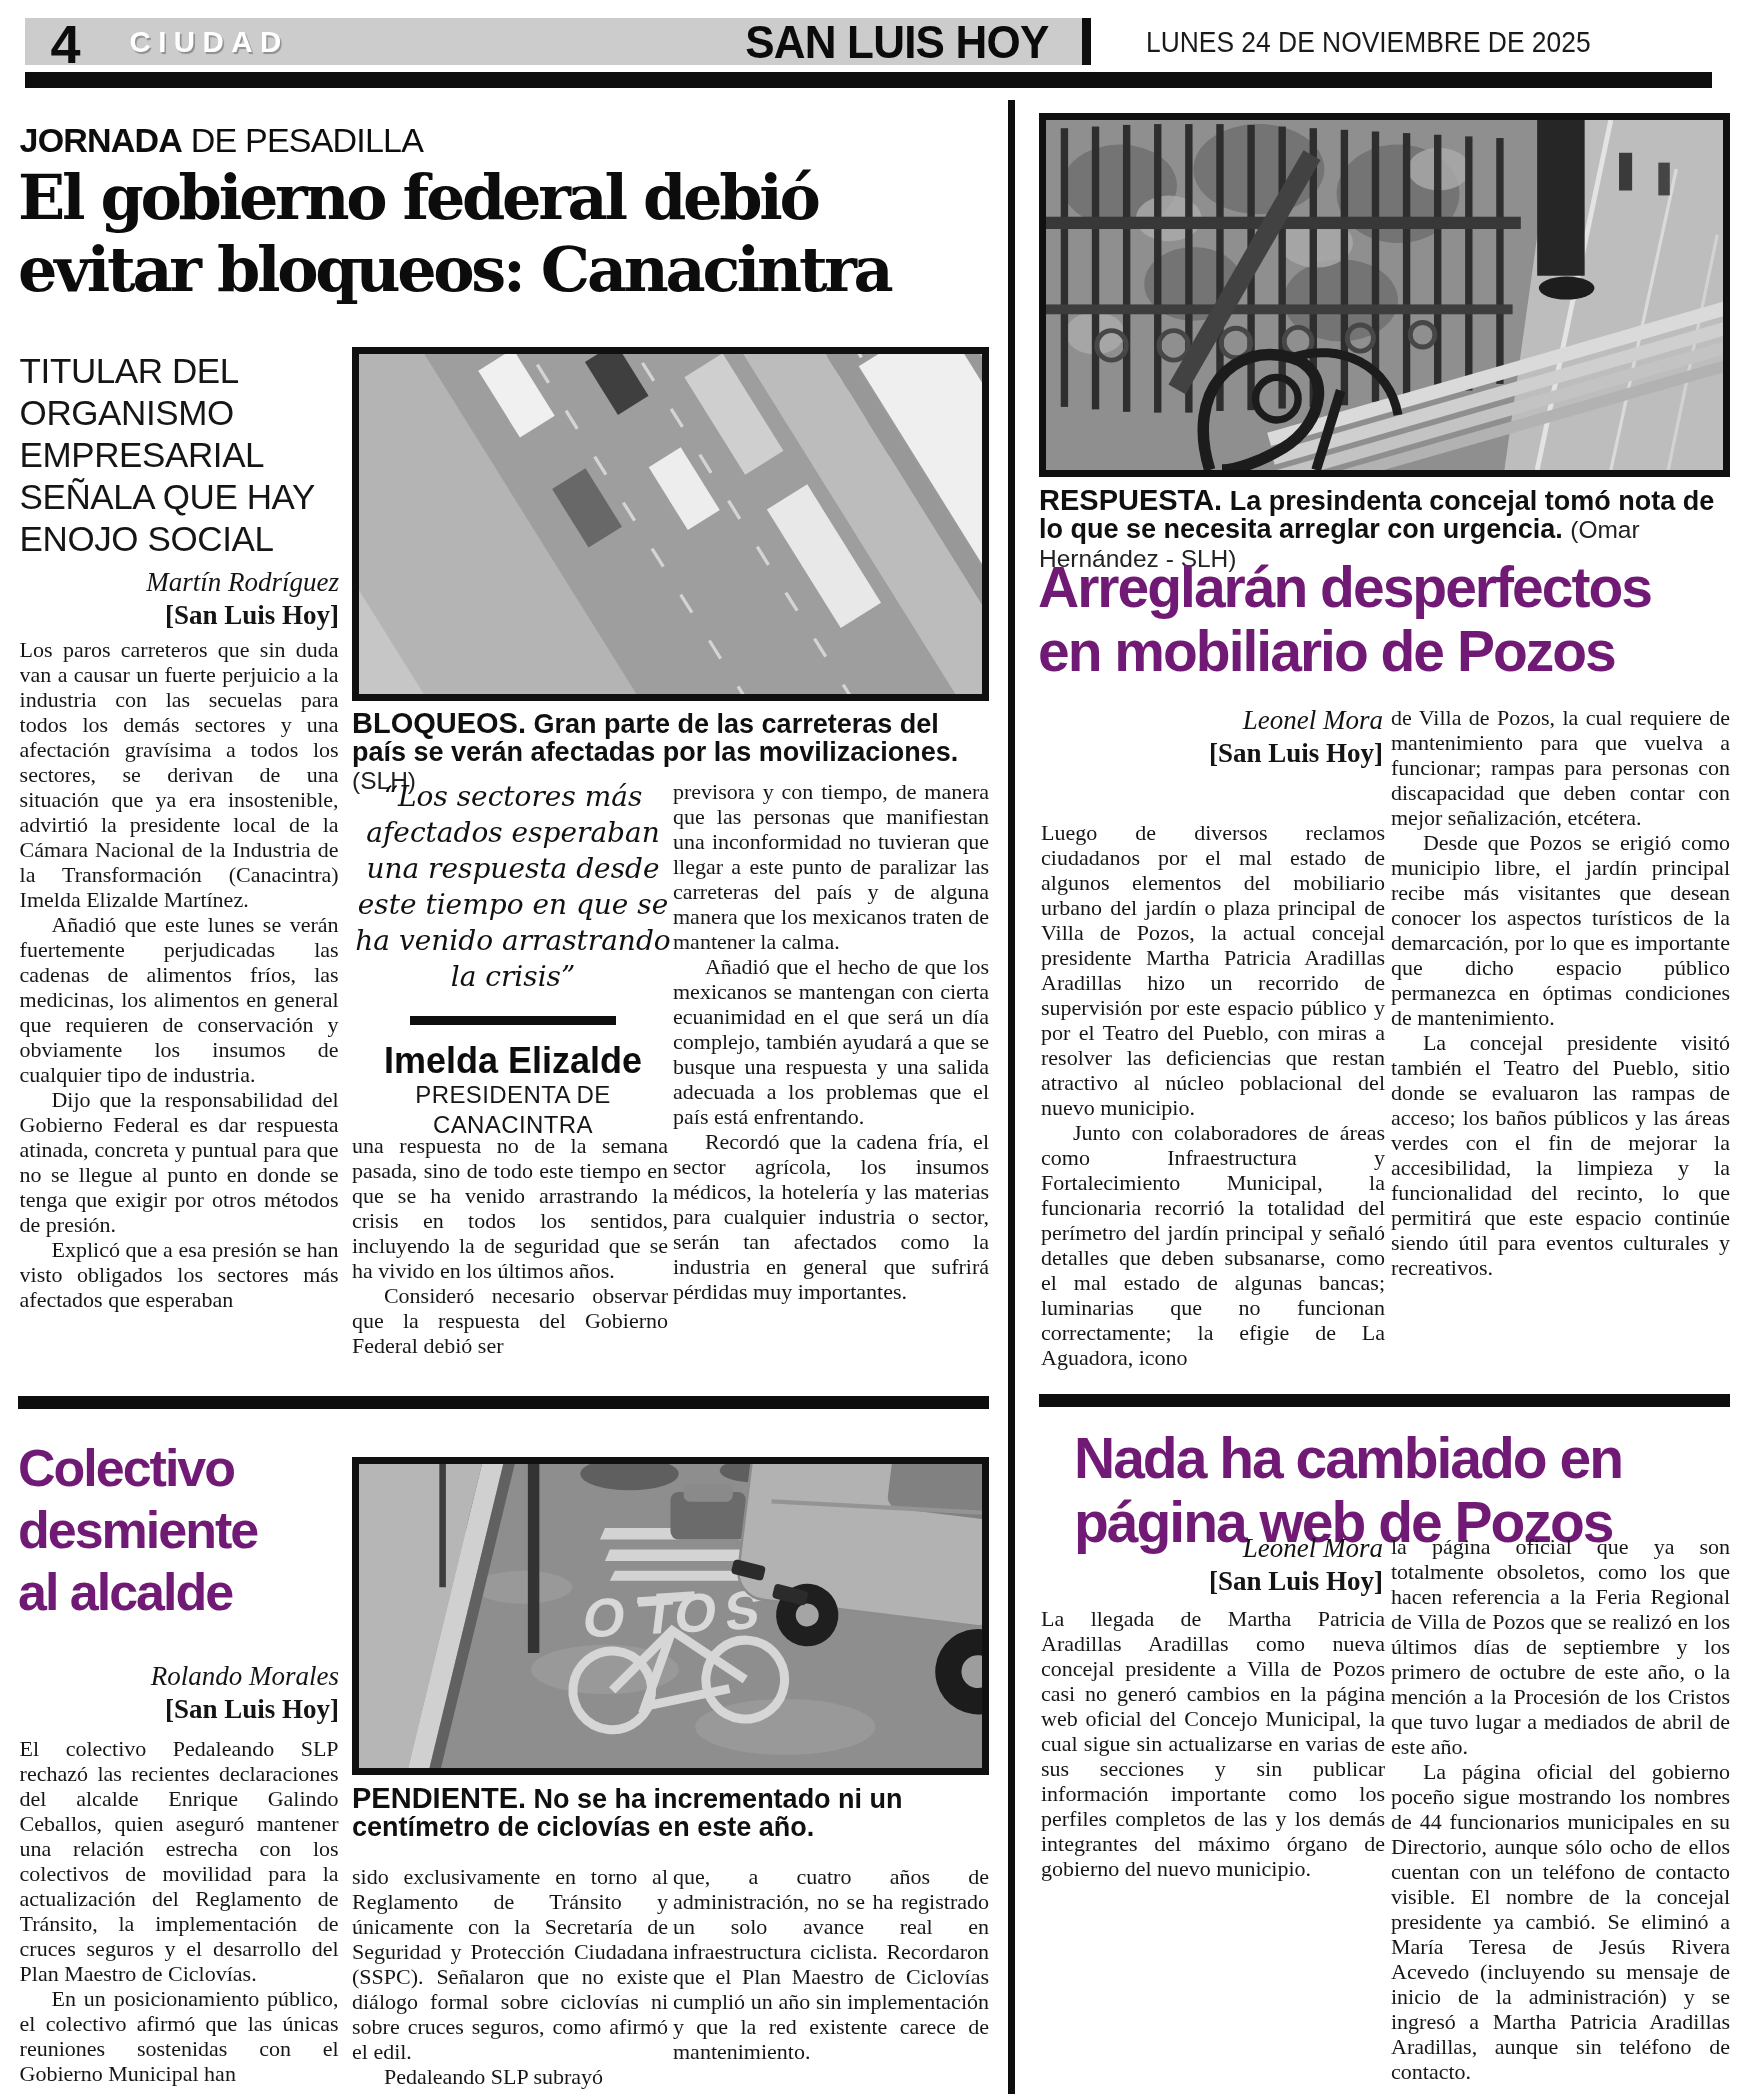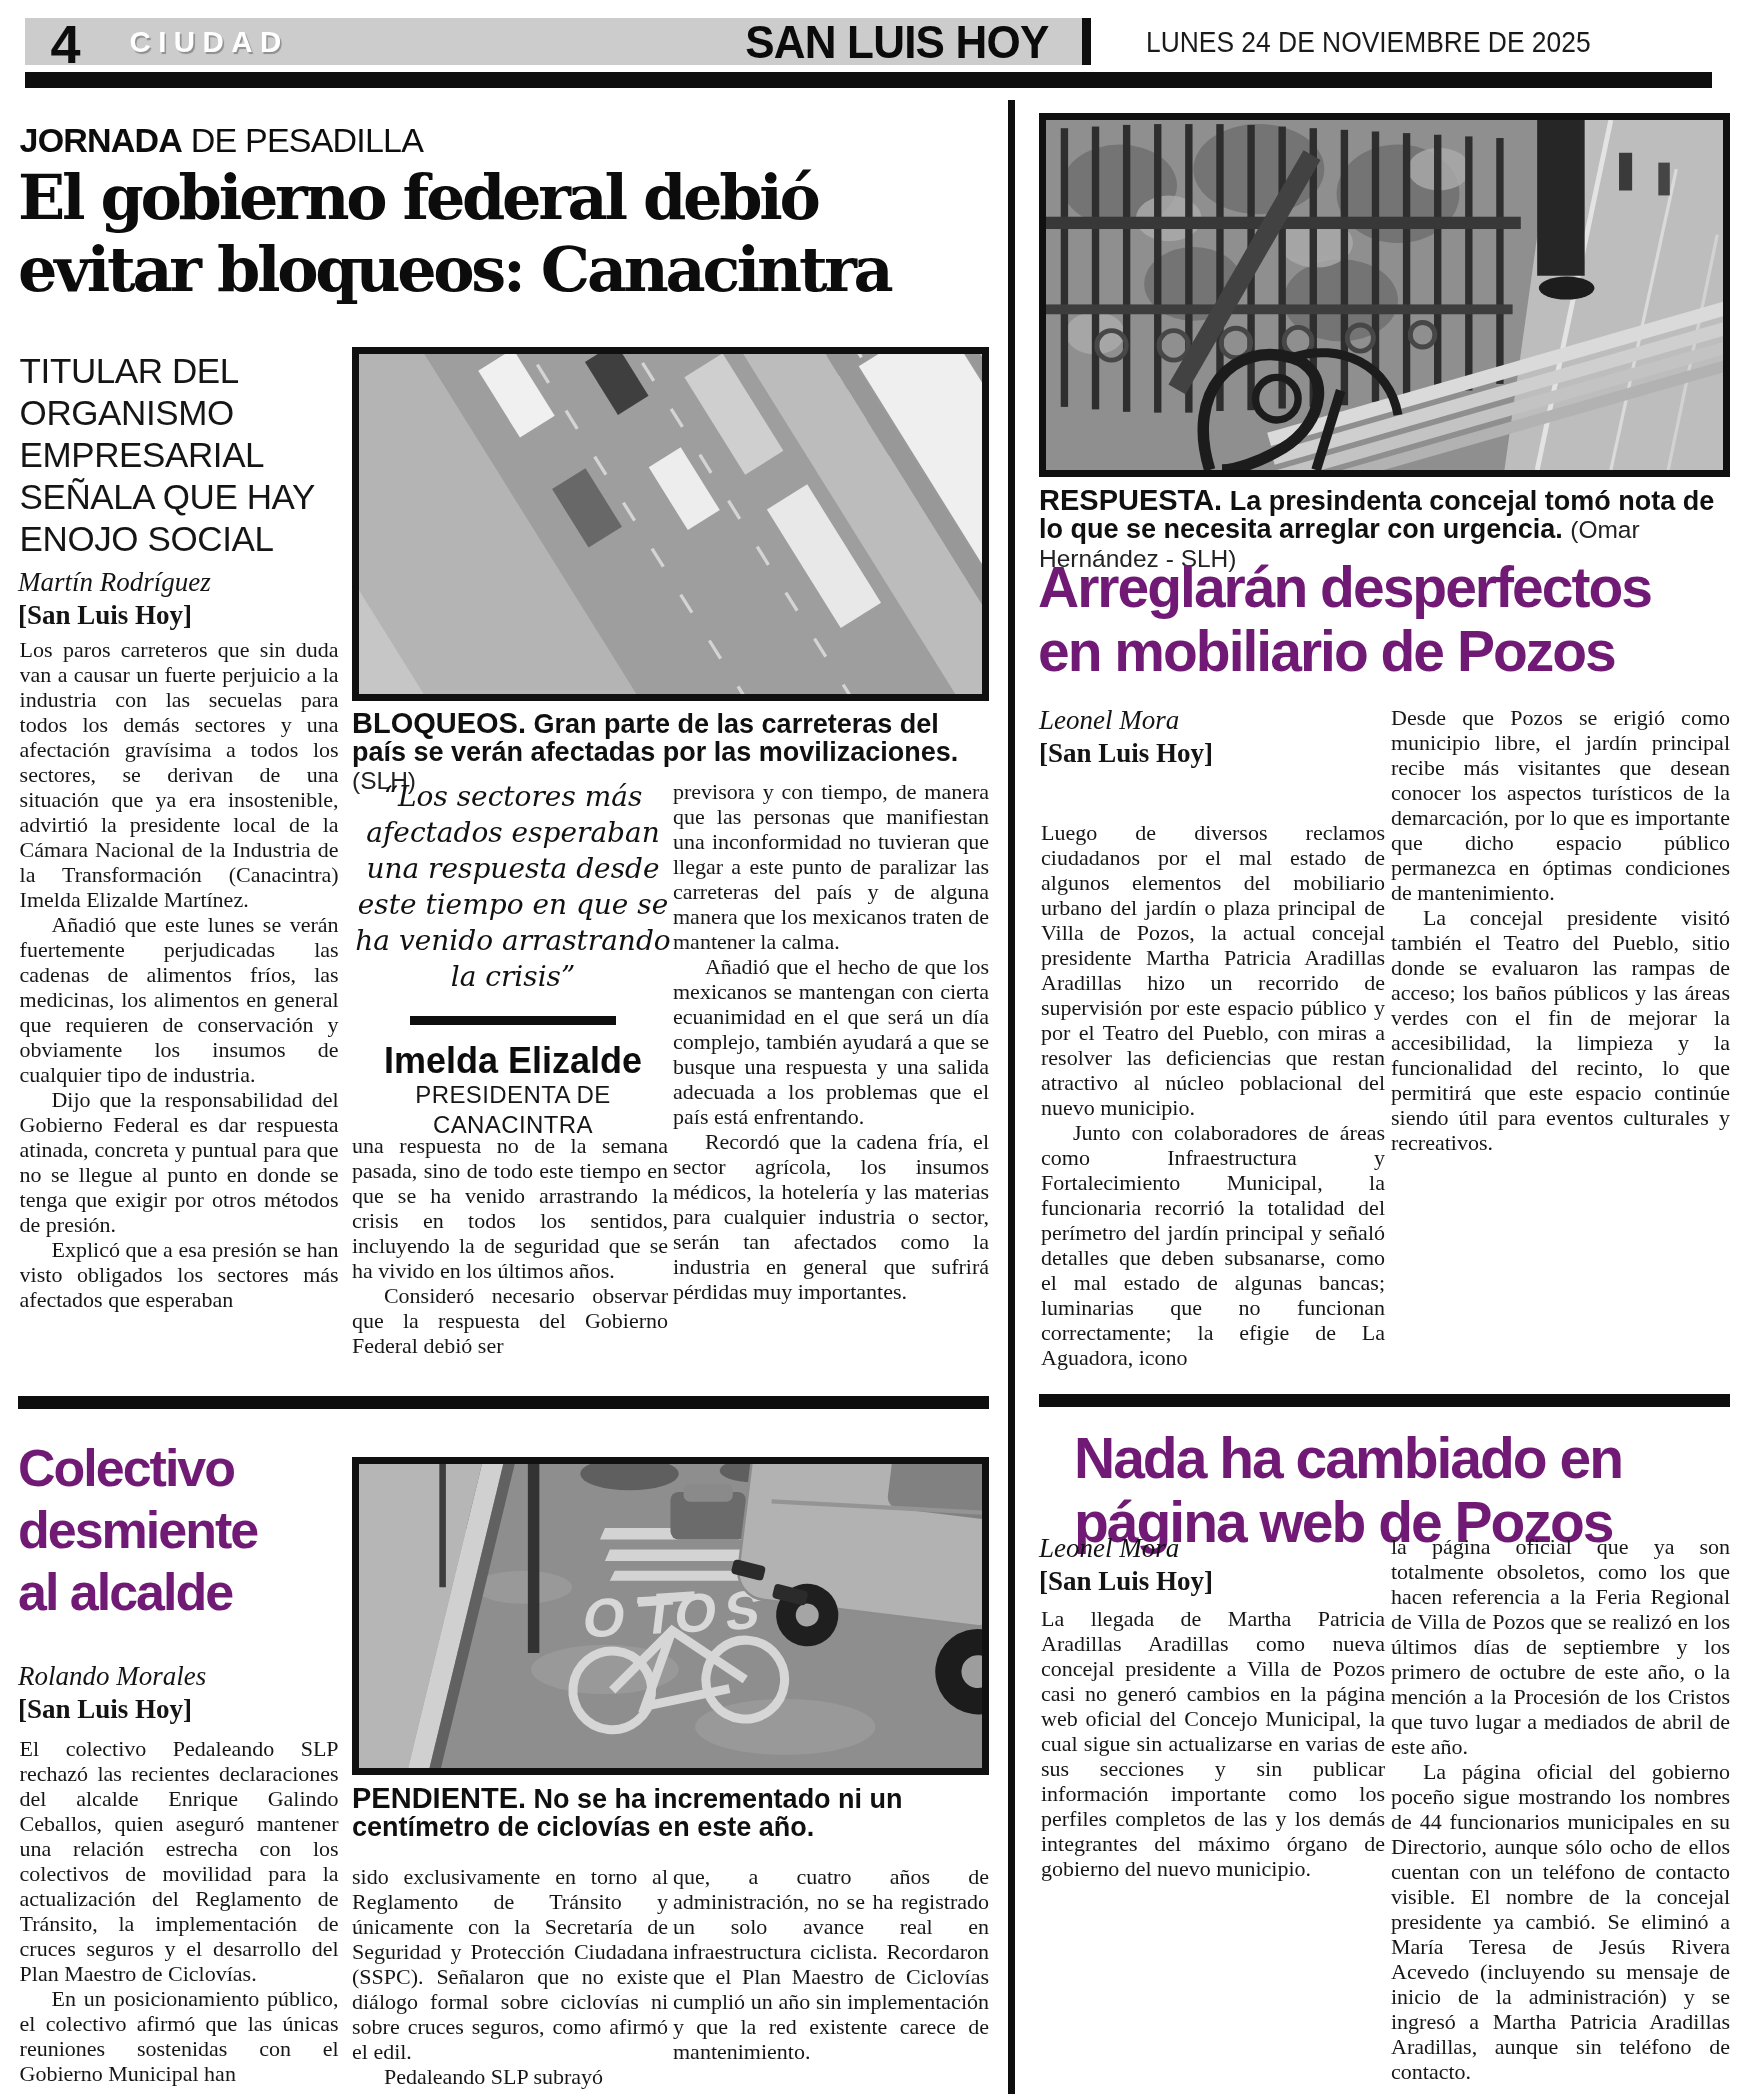--- a/index.html
+++ b/index.html
@@ -22,21 +22,21 @@
   
   .kicker{font:34px/38px "Liberation Sans",sans-serif;color:#0d0d0d;letter-spacing:-0.8px;}
   .kicker .kb{font-weight:bold;}
   .hl-serif{font-family:"DejaVu Serif","Liberation Serif",serif;font-weight:bold;color:#0c0c0c;
             font-size:62px;line-height:72px;letter-spacing:-3.3px;white-space:nowrap;}
   .hl-sans{font-family:"Liberation Sans",sans-serif;font-weight:bold;color:#701a75;
            letter-spacing:-2px;white-space:nowrap;}
   .hl-sans.h2{font-size:57px;line-height:64px;}
   .hl-sans.h3{font-size:52px;line-height:62px;}
   .deck{font:35px/42px "Liberation Sans",sans-serif;color:#151515;letter-spacing:-0.4px;}
-  .byline{text-align:left;}
+  .byline{text-align:right;}
   .byline .author{font:italic 27px/33px "Liberation Serif",serif;display:block;}
   .byline .outlet{font:bold 27px/33px "Liberation Serif",serif;display:block;}
   .body-text{font:22px/25px "Liberation Serif",serif;text-align:justify;color:#161616;
              overflow:hidden;}
   .body-text p{margin:0;}
   .body-text p + p{text-indent:1.45em;}
 
   .caption{font-family:"Liberation Sans",sans-serif;font-size:27px;line-height:28px;color:#101010;}
   .caption .lead{font-weight:bold;font-size:29px;}
   .caption .ctext{font-weight:bold;}
@@ -320,20 +320,21 @@
   </div>
   <div class="abs byline" style="left:1039px;top:704px;width:344px;">
     <span class="author">Leonel Mora</span>
     <span class="outlet">[San Luis Hoy]</span>
   </div>
   <div class="abs body-text" style="left:1041px;top:820px;width:344px;height:615px;">
     <p>Luego de diversos reclamos ciudadanos por el mal estado de algunos elementos del mobiliario urbano del jardín o plaza principal de Villa de Pozos, la actual concejal presidente Martha Patricia Aradillas Aradillas hizo un recorrido de supervisión por este espacio público y por el Teatro del Pueblo, con miras a resolver las deficiencias que restan atractivo al núcleo poblacional del nuevo municipio.</p>
     <p>Junto con colaboradores de áreas como Infraestructura y Fortalecimiento Municipal, la funcionaria recorrió la totalidad del perímetro del jardín principal y señaló detalles que deben subsanarse, como el mal estado de algunas bancas; luminarias que no funcionan correctamente; la efigie de La Aguadora, icono</p>
   </div>
   <div class="abs body-text" style="left:1391px;top:705px;width:339px;height:686px;">
+    <p>de Villa de Pozos, la cual requiere de mantenimiento para que vuelva a funcionar; rampas para personas con discapacidad que deben contar con mejor señalización, etcétera.</p>
     <p>Desde que Pozos se erigió como municipio libre, el jardín principal recibe más visitantes que desean conocer los aspectos turísticos de la demarcación, por lo que es importante que dicho espacio público permanezca en óptimas condiciones de mantenimiento.</p>
     <p>La concejal presidente visitó también el Teatro del Pueblo, sitio donde se evaluaron las rampas de acceso; los baños públicos y las áreas verdes con el fin de mejorar la accesibilidad, la limpieza y la funcionalidad del recinto, lo que permitirá que este espacio continúe siendo útil para eventos culturales y recreativos.</p>
   </div>
 
   <div class="abs rule-h" style="left:1039px;top:1394px;width:691px;height:13px;"></div>
 
   <div class="abs" style="left:1038px;top:1426px;width:696px;margin-left:36px;">
     <div class="hl-sans h2">Nada ha cambiado en</div>
     <div class="hl-sans h2">página web de Pozos</div>
   </div>

